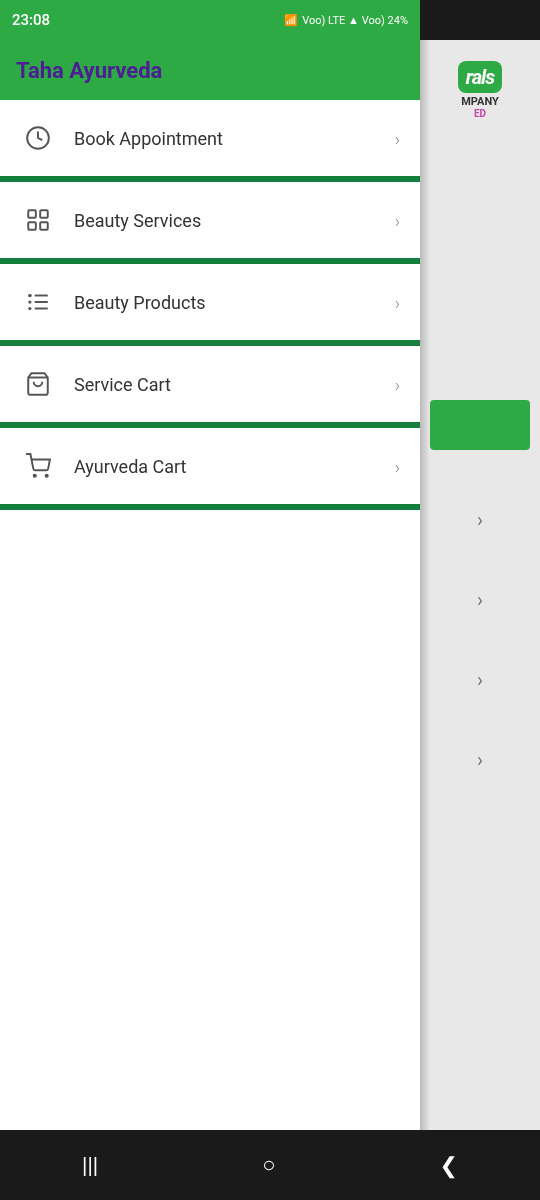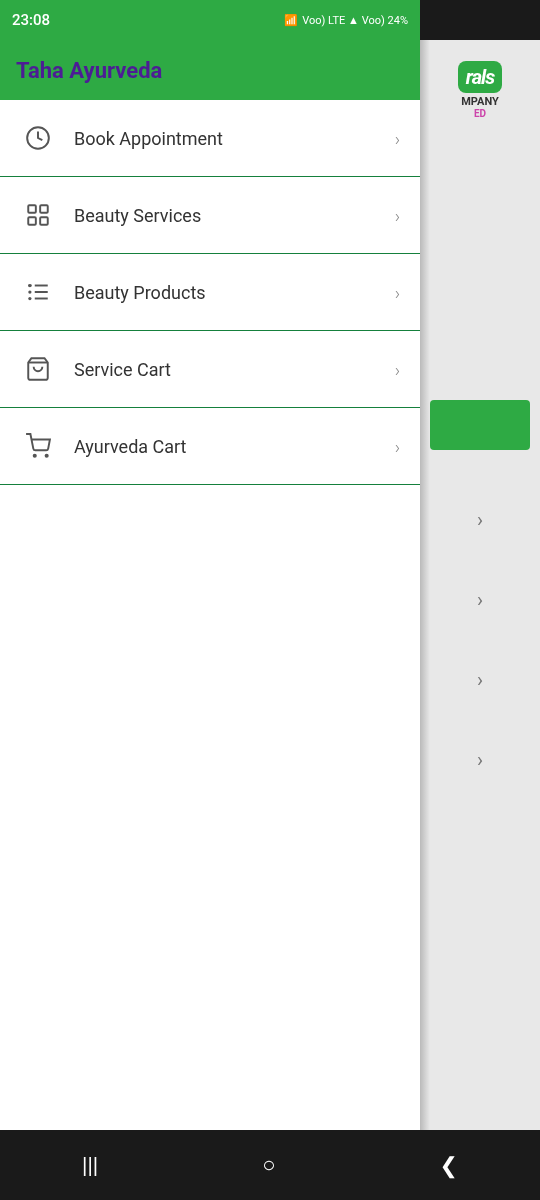--- a/index.html
+++ b/index.html
@@ -74,21 +74,21 @@
       position: absolute;
       top: 100px;
       left: 0;
       width: 420px;
     }
 
     .menu-item {
       display: flex;
       align-items: center;
       padding: 20px 20px;
-      border-bottom: 1px solid #15803d;
+      border-bottom: 6px solid #15803d;
       cursor: pointer;
       background: white;
     }
 
     .menu-icon {
       width: 36px;
       height: 36px;
       display: flex;
       align-items: center;
       justify-content: center;

